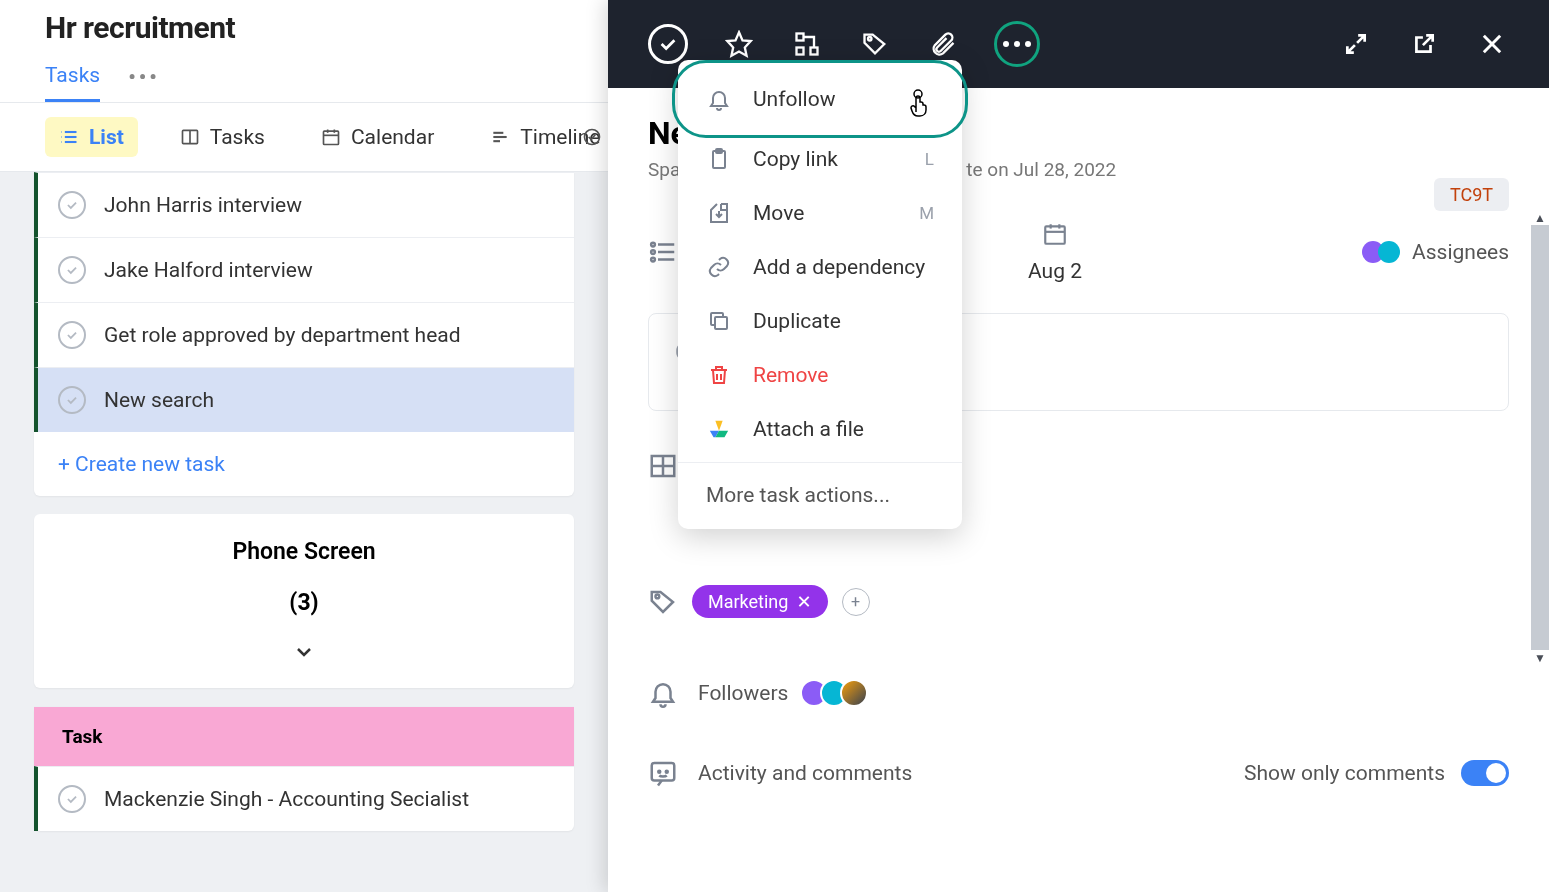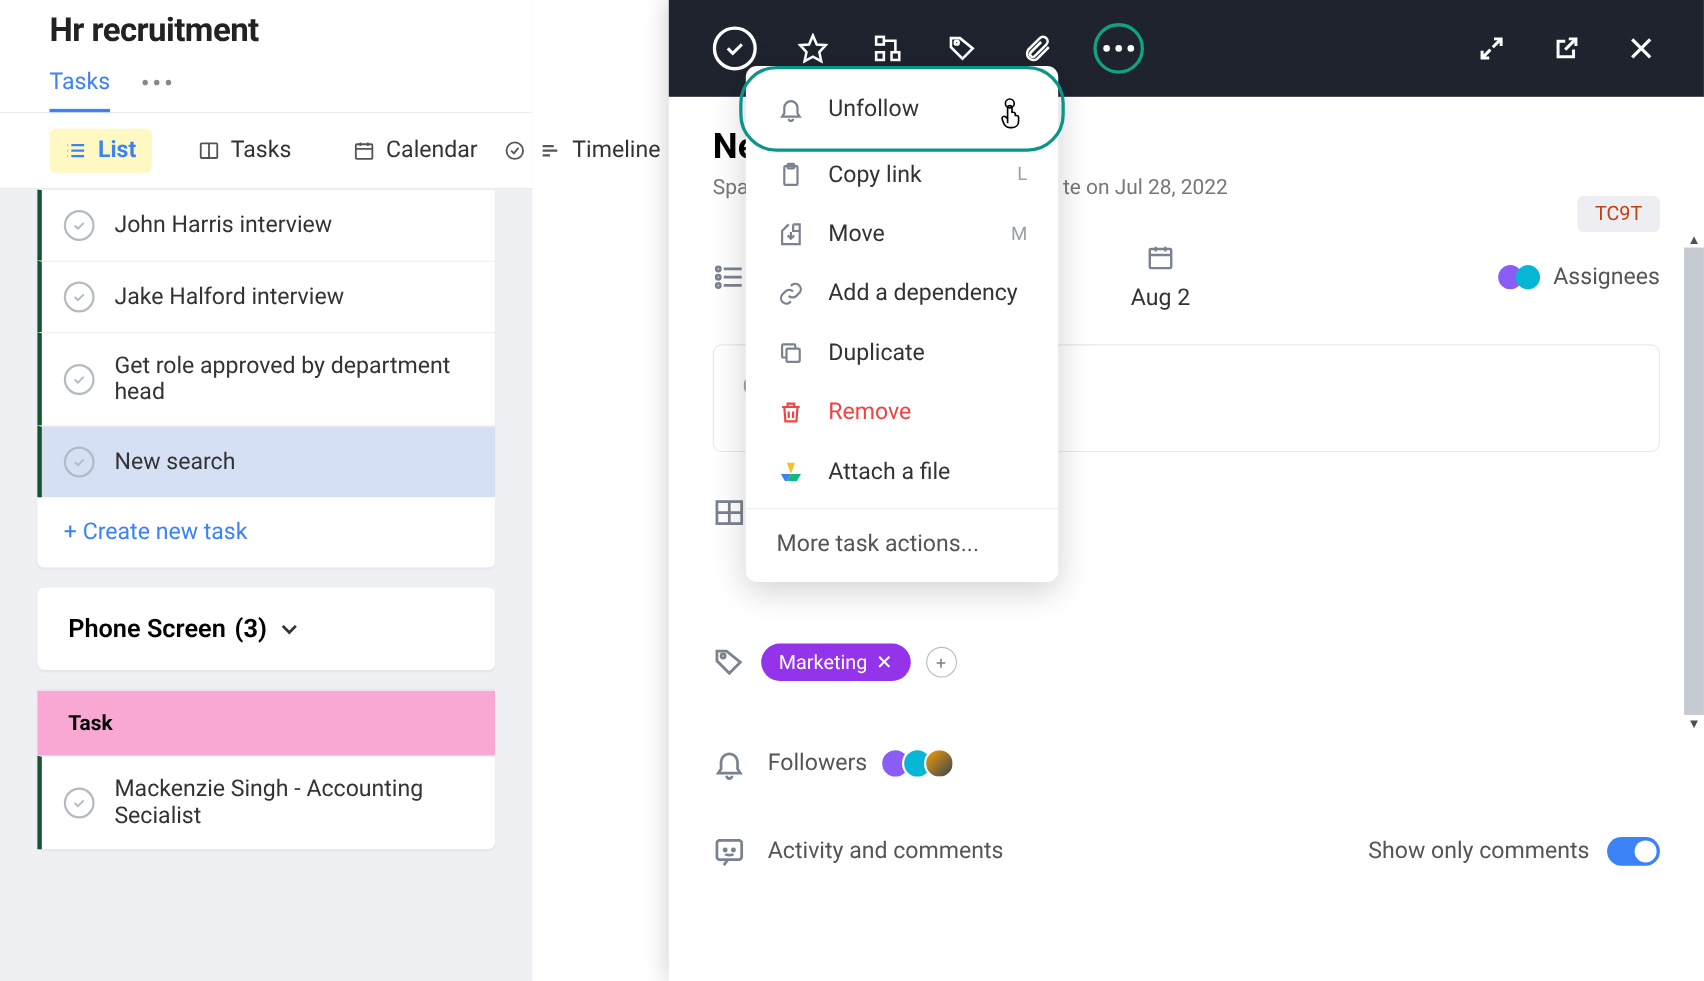--- a/index.html
+++ b/index.html
@@ -1,18 +1,18 @@
 <!DOCTYPE html>
 <html><head>
   <meta charset="utf-8">
   <style>
     * { box-sizing: border-box; margin: 0; padding: 0; font-family: -apple-system, BlinkMacSystemFont, "Segoe UI", Roboto, Helvetica, Arial, sans-serif; }
     body { width: 1549px; height: 892px; overflow: hidden; background: #fff; position: relative; }
     
-    .left-pane { position: absolute; left: 0; top: 0; width: 484px; height: 892px; background: #eef0f3; }
+    .left-pane { position: absolute; left: 0; top: 0; width: 608px; height: 892px; background: #eef0f3; }
     .left-header { background: #fff; padding: 10px 45px 0; border-bottom: 1px solid #e6e9ed; }
     .project-title { font-size: 30px; font-weight: 700; color: #222; letter-spacing: -0.5px; }
     .tabs-row { display: flex; align-items: center; gap: 28px; margin-top: 18px; }
     .tab { font-size: 21px; color: #333; cursor: pointer; padding-bottom: 12px; }
     .tab.active { color: #3b82f6; border-bottom: 3px solid #3b82f6; }
     .tab-more { color: #888; letter-spacing: 3px; font-weight: 700; }
     
     .view-bar { background: #fff; padding: 14px 45px; display: flex; align-items: center; gap: 28px; border-bottom: 1px solid #e6e9ed; position: relative; }
     .view-btn { display: flex; align-items: center; gap: 10px; font-size: 21px; color: #333; cursor: pointer; padding: 8px 14px; border-radius: 6px; }
     .view-btn.active { background: #fef9c3; color: #3b82f6; font-weight: 700; }
@@ -20,21 +20,21 @@
     
     .section-card { background: #fff; margin: 18px 34px; border-radius: 6px; box-shadow: 0 1px 2px rgba(0,0,0,.05); }
     .section-card.first { margin-top: 0; border-top-left-radius: 0; border-top-right-radius: 0; }
     .task-row { display: flex; align-items: center; padding: 18px 20px; border-top: 1px solid #eceef2; border-left: 4px solid #14532d; cursor: pointer; }
     .task-row.selected { background: #d6e0f5; }
     .task-circle { width: 28px; height: 28px; border: 2.5px solid #b4bac3; border-radius: 50%; display: flex; align-items: center; justify-content: center; margin-right: 18px; flex: none; }
     .task-circle svg { width: 14px; height: 14px; }
     .task-title { font-size: 21px; color: #333; }
     .create-link { padding: 20px 24px; color: #3b82f6; font-size: 21px; cursor: pointer; }
     
-    .section-header { padding: 24px 28px; font-size: 23px; font-weight: 600; display: flex; align-items: center; gap: 8px; cursor: pointer; }
+    .section-header { padding: 24px 28px; font-size: 23px; font-weight: 600; display: flex; align-items: center; gap: 24px; cursor: pointer; flex-direction: column; }
     .section-count { font-weight: 700; }
     .chev { width: 24px; height: 24px; }
     
     .col-header { padding: 18px 28px; font-size: 19px; font-weight: 700; background: #f9a8d4; border-top: 1px solid #eceef2; }
     
     .right-pane { position: absolute; left: 608px; top: 0; right: 0; bottom: 0; background: #fff; box-shadow: -4px 0 18px rgba(0,0,0,.15); }
     .dark-bar { background: #1e232e; height: 88px; display: flex; align-items: center; padding: 0 40px; gap: 34px; position: relative; }
     .dark-icon { width: 34px; height: 34px; color: #fff; cursor: pointer; display: flex; align-items: center; justify-content: center; }
     .complete-circle { width: 40px; height: 40px; border: 3px solid #fff; border-radius: 50%; display: flex; align-items: center; justify-content: center; }
     .dark-bar .right-icons { margin-left: auto; display: flex; gap: 34px; align-items: center; }

